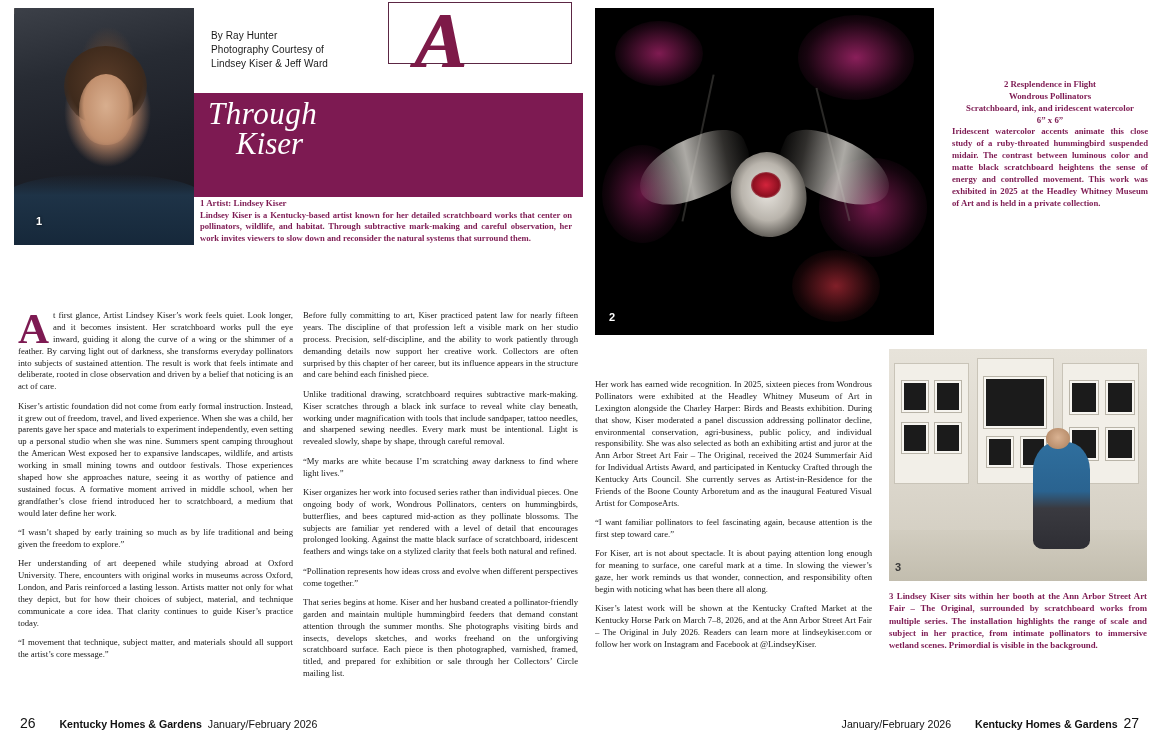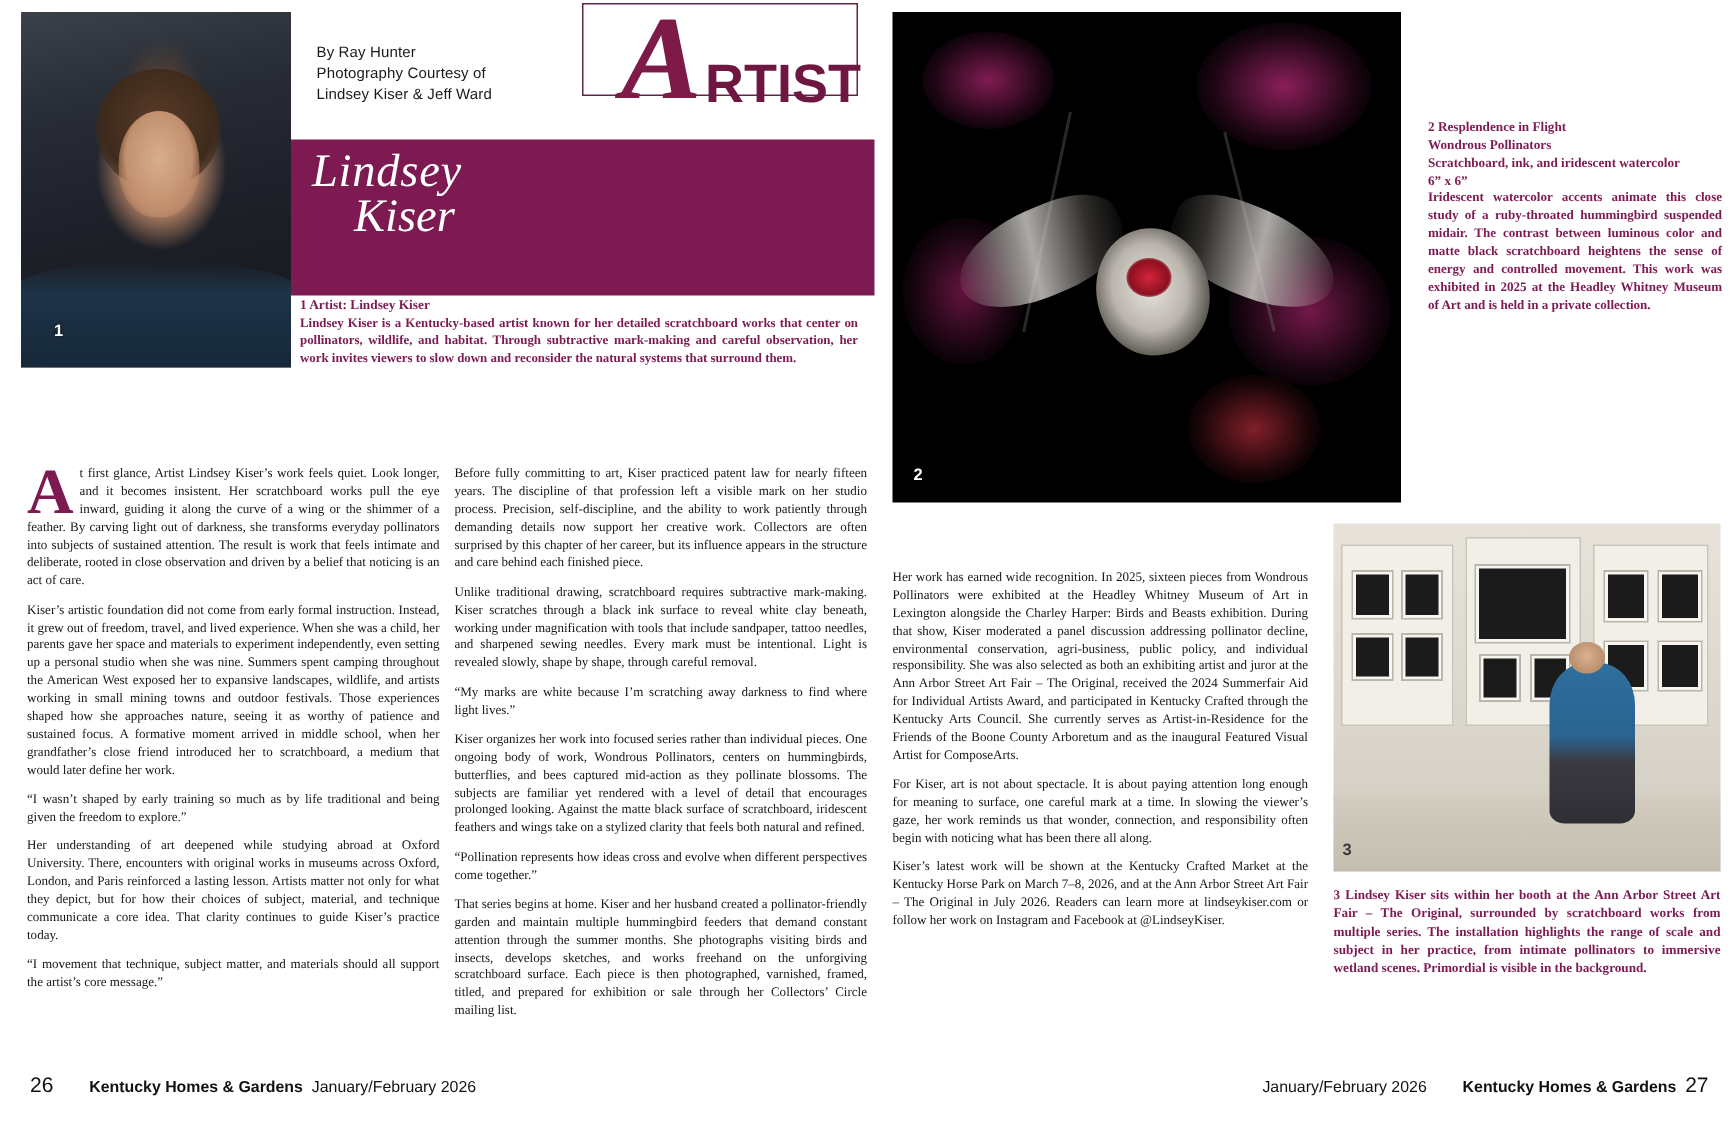--- a/index.html
+++ b/index.html
@@ -275,26 +275,25 @@
     <div class="photo-num" style="left:22px; bottom:18px;">1</div>
   </div>
 
   <div class="byline" style="white-space: pre-line;">By Ray Hunter
 Photography Courtesy of
 Lindsey Kiser &amp; Jeff Ward</div>
 
   <div class="artist-logo">
     <div class="frame"></div>
     <div class="glyphA">A</div>
-    <div class="rest">RTIST</div>
   </div>
 
   <div class="title-banner">
     <div class="script-name">
-      <span class="l1">Lindsey</span>
+      <span class="l1">Through</span>
       <span class="l2">Kiser</span>
     </div>
   </div>
 
   <div class="cap1">
     <div class="ttl">1  Artist: Lindsey Kiser</div>
     <div class="bdy">Lindsey Kiser is a Kentucky-based artist known for her detailed scratchboard works that center on pollinators, wildlife, and habitat. Through subtractive mark-making and careful observation, her work invites viewers to slow down and reconsider the natural systems that surround them.</div>
   </div>
 
   <div class="col" id="col-1">
@@ -322,29 +321,30 @@
     <div class="stem" style="left:30%; top:20%; width:2px; height:46%; transform:rotate(12deg);"></div>
     <div class="stem" style="left:70%; top:24%; width:2px; height:42%; transform:rotate(-14deg);"></div>
     <div class="wing-l"></div>
     <div class="wing-r"></div>
     <div class="bird-body"></div>
     <div class="bird-throat"></div>
     <div class="photo-num" style="left:14px; bottom:12px;">2</div>
   </div>
 
   <div class="cap2">
-    <div class="ttl" style="white-space: pre-line;">2  Resplendence in Flight
+    <div class="ttl" style="white-space: pre-line; text-align: center;">2  Resplendence in Flight
 Wondrous Pollinators
 Scratchboard, ink, and iridescent watercolor
 6” x 6”</div>
     <div class="bdy">Iridescent watercolor accents animate this close study of a ruby-throated hummingbird suspended midair. The contrast between luminous color and matte black scratchboard heightens the sense of energy and controlled movement. This work was exhibited in 2025 at the Headley Whitney Museum of Art and is held in a private collection.</div>
   </div>
 
   <div class="col" id="col-3">
       <p>Her work has earned wide recognition. In 2025, sixteen pieces from Wondrous Pollinators were exhibited at the Headley Whitney Museum of Art in Lexington alongside the Charley Harper: Birds and Beasts exhibition. During that show, Kiser moderated a panel discussion addressing pollinator decline, environmental conservation, agri-business, public policy, and individual responsibility. She was also selected as both an exhibiting artist and juror at the Ann Arbor Street Art Fair – The Original, received the 2024 Summerfair Aid for Individual Artists Award, and participated in Kentucky Crafted through the Kentucky Arts Council. She currently serves as Artist-in-Residence for the Friends of the Boone County Arboretum and as the inaugural Featured Visual Artist for ComposeArts.</p>
+      <p>“I want familiar pollinators to feel fascinating again, because attention is the first step toward care.”</p>
       <p>For Kiser, art is not about spectacle. It is about paying attention long enough for meaning to surface, one careful mark at a time. In slowing the viewer’s gaze, her work reminds us that wonder, connection, and responsibility often begin with noticing what has been there all along.</p>
       <p>Kiser’s latest work will be shown at the Kentucky Crafted Market at the Kentucky Horse Park on March 7–8, 2026, and at the Ann Arbor Street Art Fair – The Original in July 2026. Readers can learn more at lindseykiser.com or follow her work on Instagram and Facebook at @LindseyKiser.</p>
     </div>
 
   <div class="booth-photo">
     <div class="wall-l"></div>
     <div class="wall-c"></div>
     <div class="wall-r"></div>
     <div class="art-sq" style="left:5%;  top:14%; width:10%; height:13%;"></div>
     <div class="art-sq" style="left:18%; top:14%; width:10%; height:13%;"></div>

